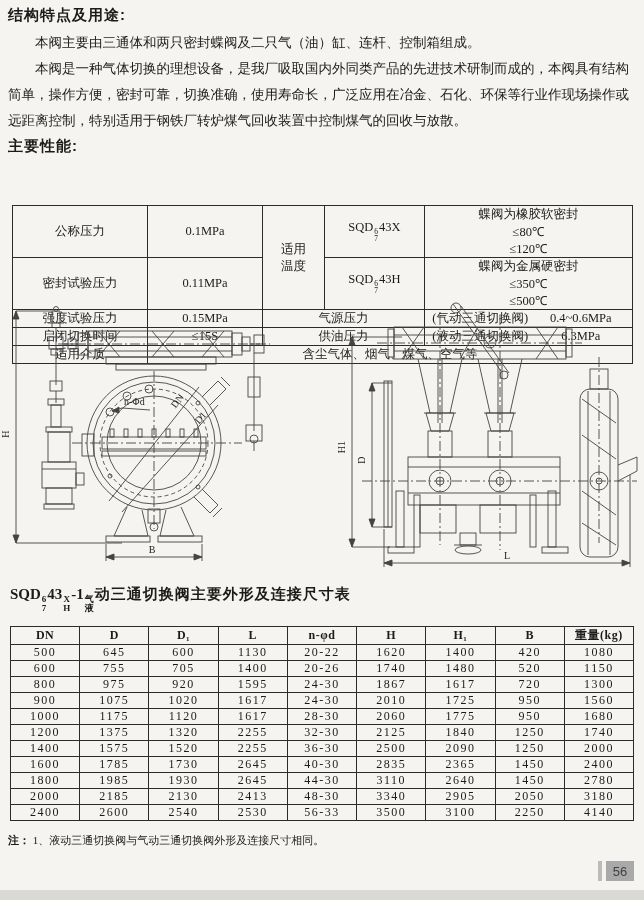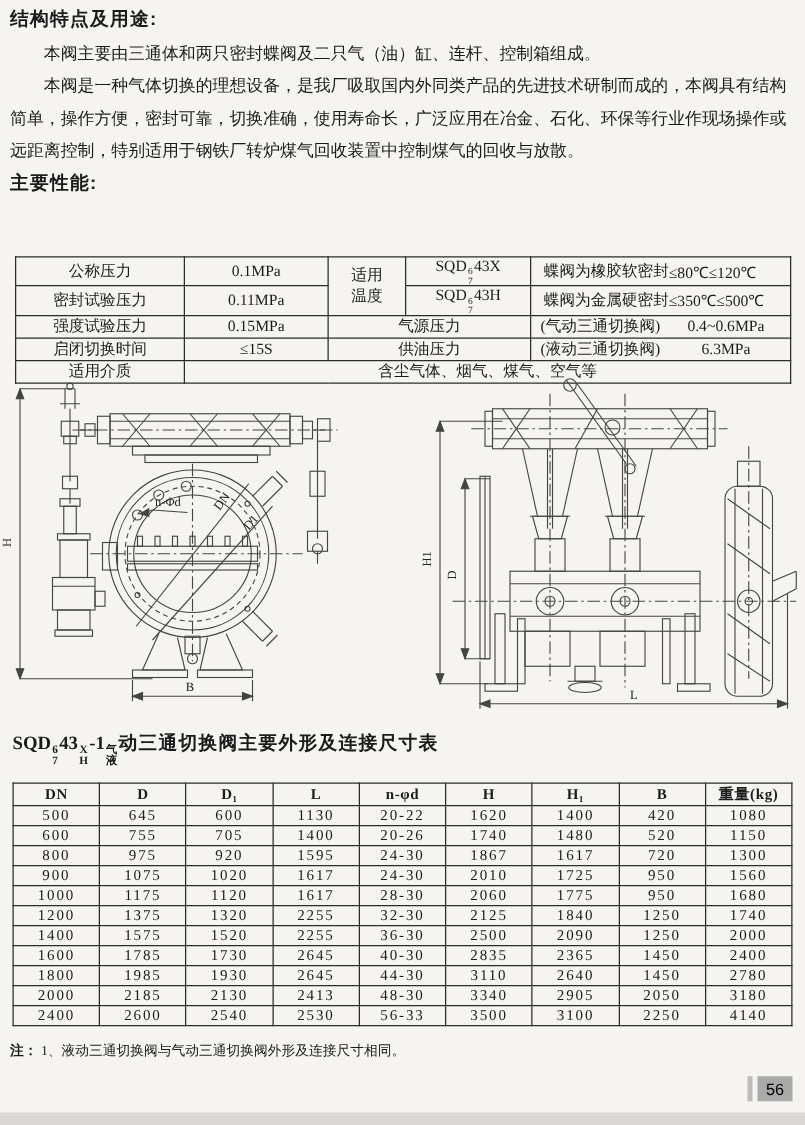--- a/index.html
+++ b/index.html
@@ -9,21 +9,21 @@
   #intro{position:absolute;left:8px;top:30px;width:628px;}
   #intro p{margin:0;font-size:13.5px;line-height:1.93;text-indent:2em;
            font-family:"Liberation Serif",serif;}
   
   #perf{position:absolute;left:12px;top:161px;width:620px;border-collapse:collapse;
         table-layout:fixed;font-family:"Liberation Serif",serif;font-size:12.5px;margin-top:44px;}
   #perf td{border:1px solid #2b2b2b;height:17px;text-align:center;padding:0 3px;
            white-space:nowrap;overflow:hidden;}
   #perf .tempcell span{display:block;line-height:1.35;}
   .sealcell{padding:0 10px !important;}
-  .sealflex{display:flex;justify-content:flex-start;align-items:center;}
+  .sealflex{display:flex;justify-content:flex-end;align-items:center;flex-direction:column;}
   .splitflex{display:flex;align-items:center;}
   .splitflex .t{width:52%;text-align:center;}
   .splitflex .v{width:48%;text-align:center;}
   .stk{display:inline-flex;flex-direction:column;align-items:center;vertical-align:-0.30em;
        line-height:1;font-size:0.60em;margin:0 1px;font-weight:inherit;}
   .stk span{display:block;}
   
   .drw{position:absolute;}
   svg text{font-family:"Liberation Serif",serif;font-size:10px;fill:#222;}
   
@@ -38,21 +38,21 @@
   #dims th{font-weight:bold;letter-spacing:0.5px;}
   
   #notes{position:absolute;left:8px;top:833px;font-size:11px;
          font-family:"Liberation Serif",serif;}
   #notes .np{font-weight:bold;}
   #notes .nl{margin:0 0 6px 0;}
   #notes .nl2{margin-left:26px;}
   
   #pagebar{position:absolute;left:598px;top:861px;width:4px;height:20px;background:#bdbbb7;}
   #pagenum{position:absolute;left:606px;top:861px;width:28px;height:20px;background:#a9a9a9;
-           color:#000000;font-size:13px;display:flex;align-items:center;justify-content:center;}
+           color:#404040;font-size:13px;display:flex;align-items:center;justify-content:center;}
   #bottomstrip{position:absolute;left:0;top:890px;width:644px;height:10px;background:#dbd9d5;}
 </style>
 </head>
 <body>
 
 <div id="page">
 
   <div class="hd" style="left:8px;top:6px;">结构特点及用途:</div>
 
   <div id="intro">

